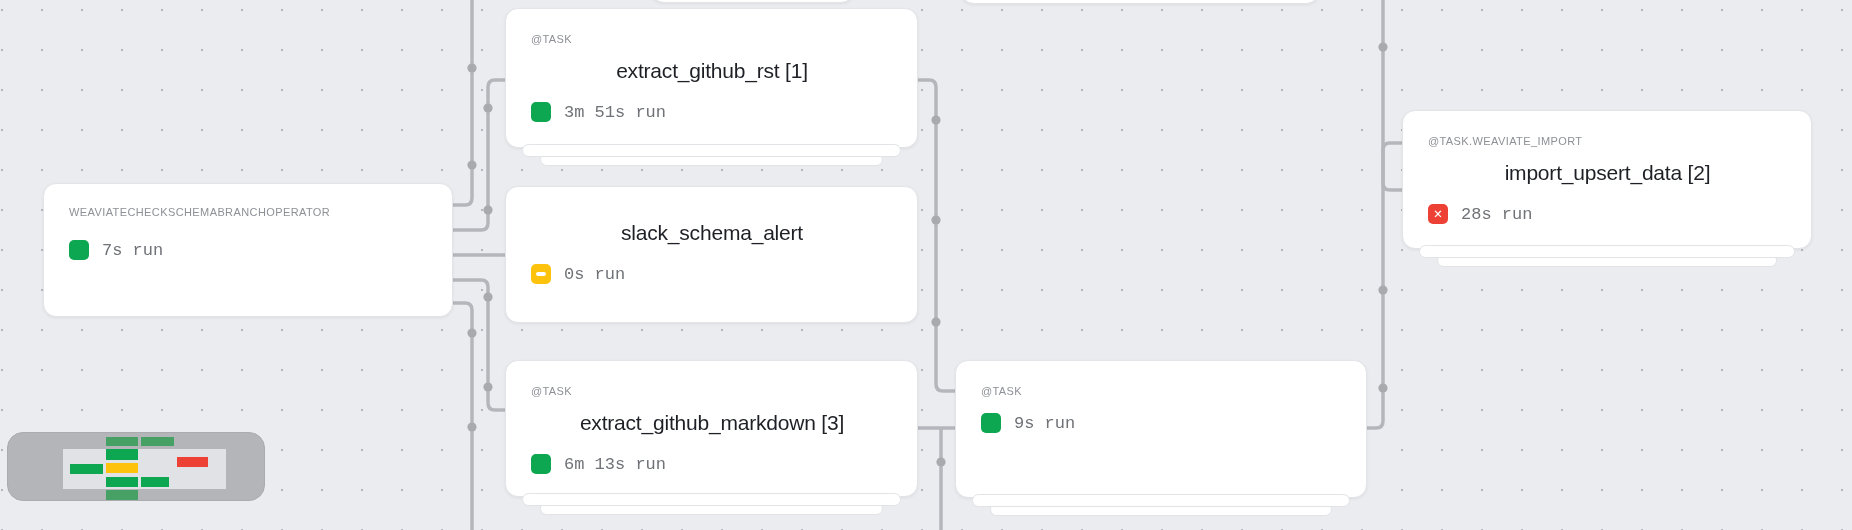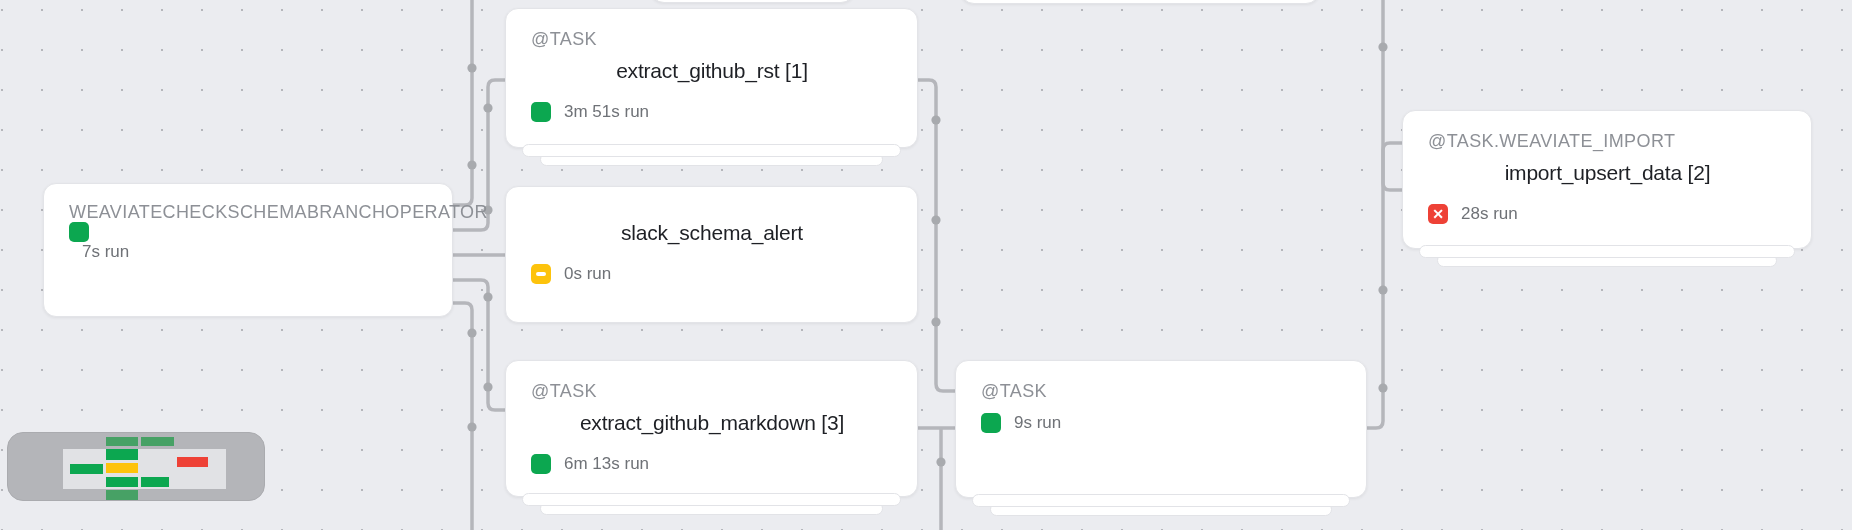--- a/index.html
+++ b/index.html
@@ -18,29 +18,29 @@
   .edges{position:absolute;left:0;top:0;z-index:1;}
   .node{
     position:absolute;z-index:3;
     background:#fff;border:1px solid #e3e4e8;border-radius:13px;
     box-shadow:0 1px 3px rgba(40,42,48,.07);
     box-sizing:border-box;
     padding:22px 24px 0 25px;
     cursor:pointer;
   }
   .node .op{
-    font-size:18px;letter-spacing:.4px;color:#8d9096;
+    font-size:11px;letter-spacing:.4px;color:#8d9096;
     line-height:16px;white-space:nowrap;
   }
   .node .title{
     font-size:21px;font-weight:500;color:#1e2025;
     line-height:34px;margin-top:7px;white-space:nowrap;letter-spacing:-.2px;text-align:center;
   }
   .node .runrow{
-    display:flex;align-items:flex-start;margin-top:14px;
+    display:flex;align-items:flex-end;margin-top:14px;font-family:Liberation Mono, monospace;
   }
   .badge{
     width:20px;height:20px;border-radius:5px;flex:0 0 auto;
     display:flex;align-items:center;justify-content:center;
   }
   .badge.success{background:#0ca750;}
   .badge.skipped{background:#fdc30c;}
   .badge.failed{background:#ee4136;}
   .badge .dash{width:10px;height:3.5px;border-radius:2px;background:#fff;display:none;}
   .badge.skipped .dash{display:block;}
@@ -104,21 +104,21 @@
         <circle cx="1383" cy="290" r="4.6"></circle>
       <circle cx="1383" cy="388" r="4.6"></circle>
     </g>
   </svg>
 
   <div class="partial-card" style="left:650px;top:-26px;width:205px;height:29px;"></div>
   <div class="partial-card" style="left:960px;top:-25px;width:360px;height:29px;"></div>
 
   <div class="node" style="left:43px;top:183px;width:410px;height:134px;padding-top:20px;">
     <div class="op">WEAVIATECHECKSCHEMABRANCHOPERATOR</div>
-    <div class="runrow" style="margin-top:2px;flex-direction:column;">
+    <div class="runrow" style="margin-top:20px;">
       <div class="badge success"></div>
       <div class="runtext">7s run</div>
     </div>
   </div>
 
   <div class="node" style="left:505px;top:8px;width:413px;height:140px;">
     <div class="op">@TASK</div>
     <div class="title">extract_github_rst [1]</div>
     <div class="runrow">
       <div class="badge success"></div>

